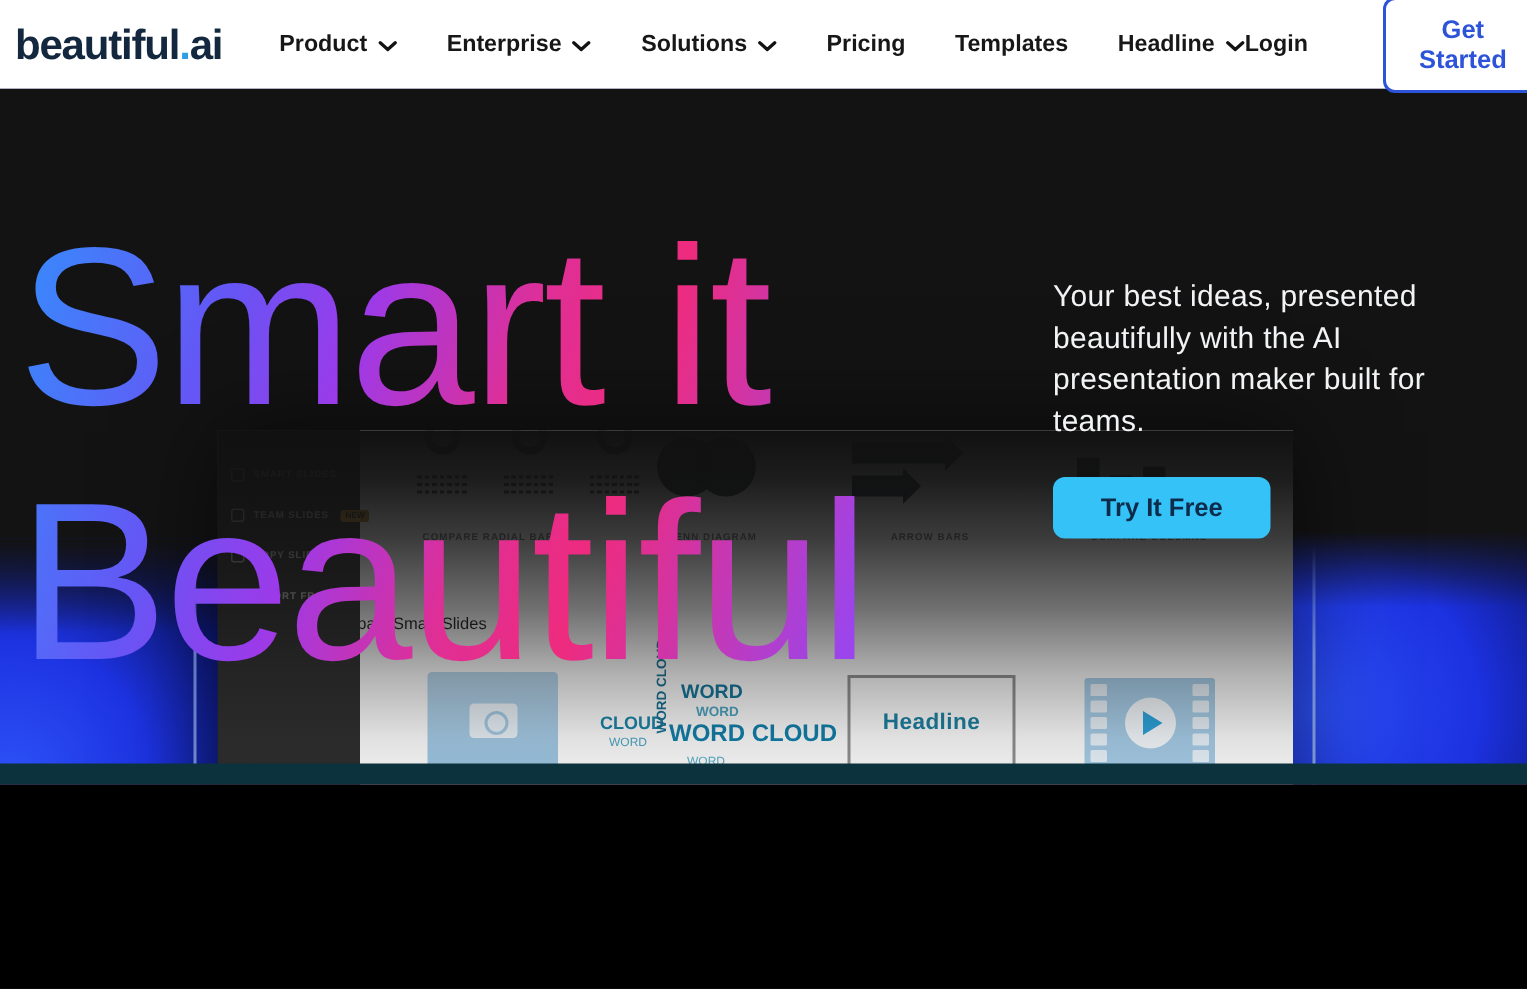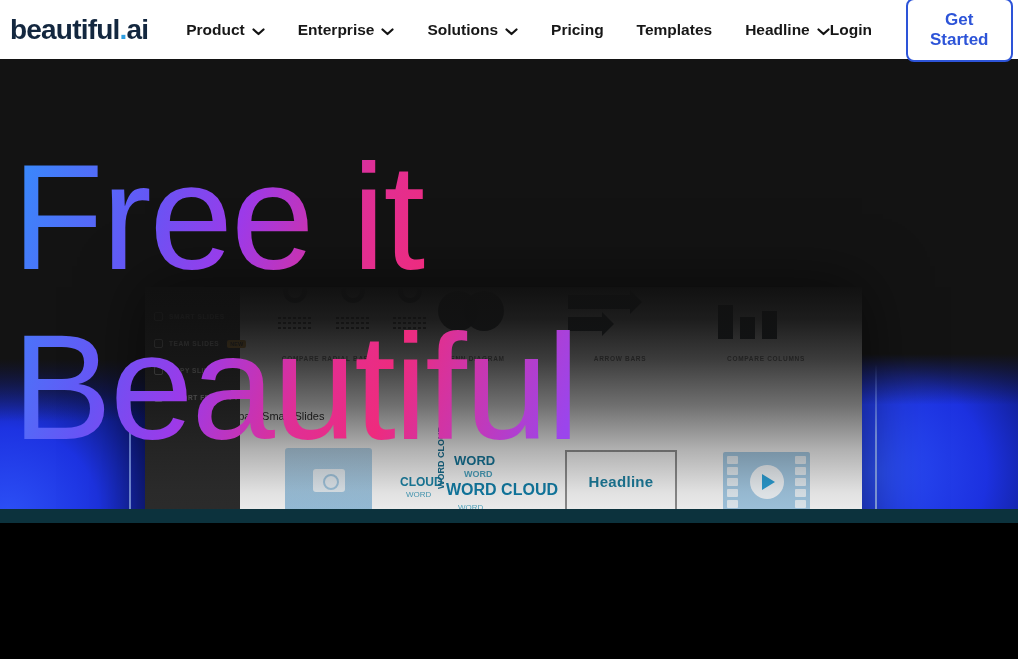--- a/index.html
+++ b/index.html
@@ -13,21 +13,21 @@
   .header {
     position:absolute; top:0; left:0; right:0; height:59px; background:#ffffff;
     display:flex; align-items:center; padding:0 10px; z-index:20;
   }
   .logo { font-size:28px; font-weight:800; color:#13273f; letter-spacing:-0.8px; margin-right:38px; cursor:pointer; }
   .logo .dot { color:#2e9fe2; }
   .nav { display:flex; align-items:center; gap:33px; }
   .nav-item { display:flex; align-items:center; gap:7px; font-size:15.5px; font-weight:700; color:#171717; cursor:pointer; }
   .chev { display:inline-block; margin-top:2px; }
   .header-right { margin-left:auto; display:flex; align-items:center; gap:20px; }
-  .login { font-size:15.5px; font-weight:700; color:#171717; cursor:pointer; margin-right:14px; }
+  .login { font-size:15.5px; font-weight:700; color:#171717; cursor:pointer; margin-right:30px; }
   .get-started {
     background:#fff; border:2px solid #2d54d8; color:#2d54d8; border-radius:8px;
     font-size:17px; font-weight:700; padding:10px 22px; cursor:pointer;
     font-family:"Liberation Sans", sans-serif;
   }
 
   
   .hero { position:absolute; top:59px; left:0; right:0; bottom:0; background:#131313; overflow:hidden; }
 
   .glow-left {
@@ -299,21 +299,25 @@
         <div class="people-bar" style="left:55px;  width:22px; background:#1f9fe0;"></div>
         <div class="people-bar" style="left:152px; width:26px; background:#c5ddef;"></div>
         <div class="people-bar" style="left:196px; width:32px; background:#c5ddef;"></div>
         <div class="people-bar" style="left:276px; width:36px; background:#1f9fe0;"></div>
       </div>
 
       <div class="app-overlay"></div>
     </div>
 
     <h1 class="headline">
-      <div>Free it</div>
+      <div>Smart it</div>
       <div>Beautiful</div>
     </h1>
 
+    <div class="hero-right">
+      <p class="subheadline">Your best ideas, presented beautifully with the AI presentation maker built for teams.</p>
+      <button class="try-free">Try It Free</button>
+    </div>
 
   </div>
 
   <div class="bottom-band"></div>
 </div>
 
 </body></html>

